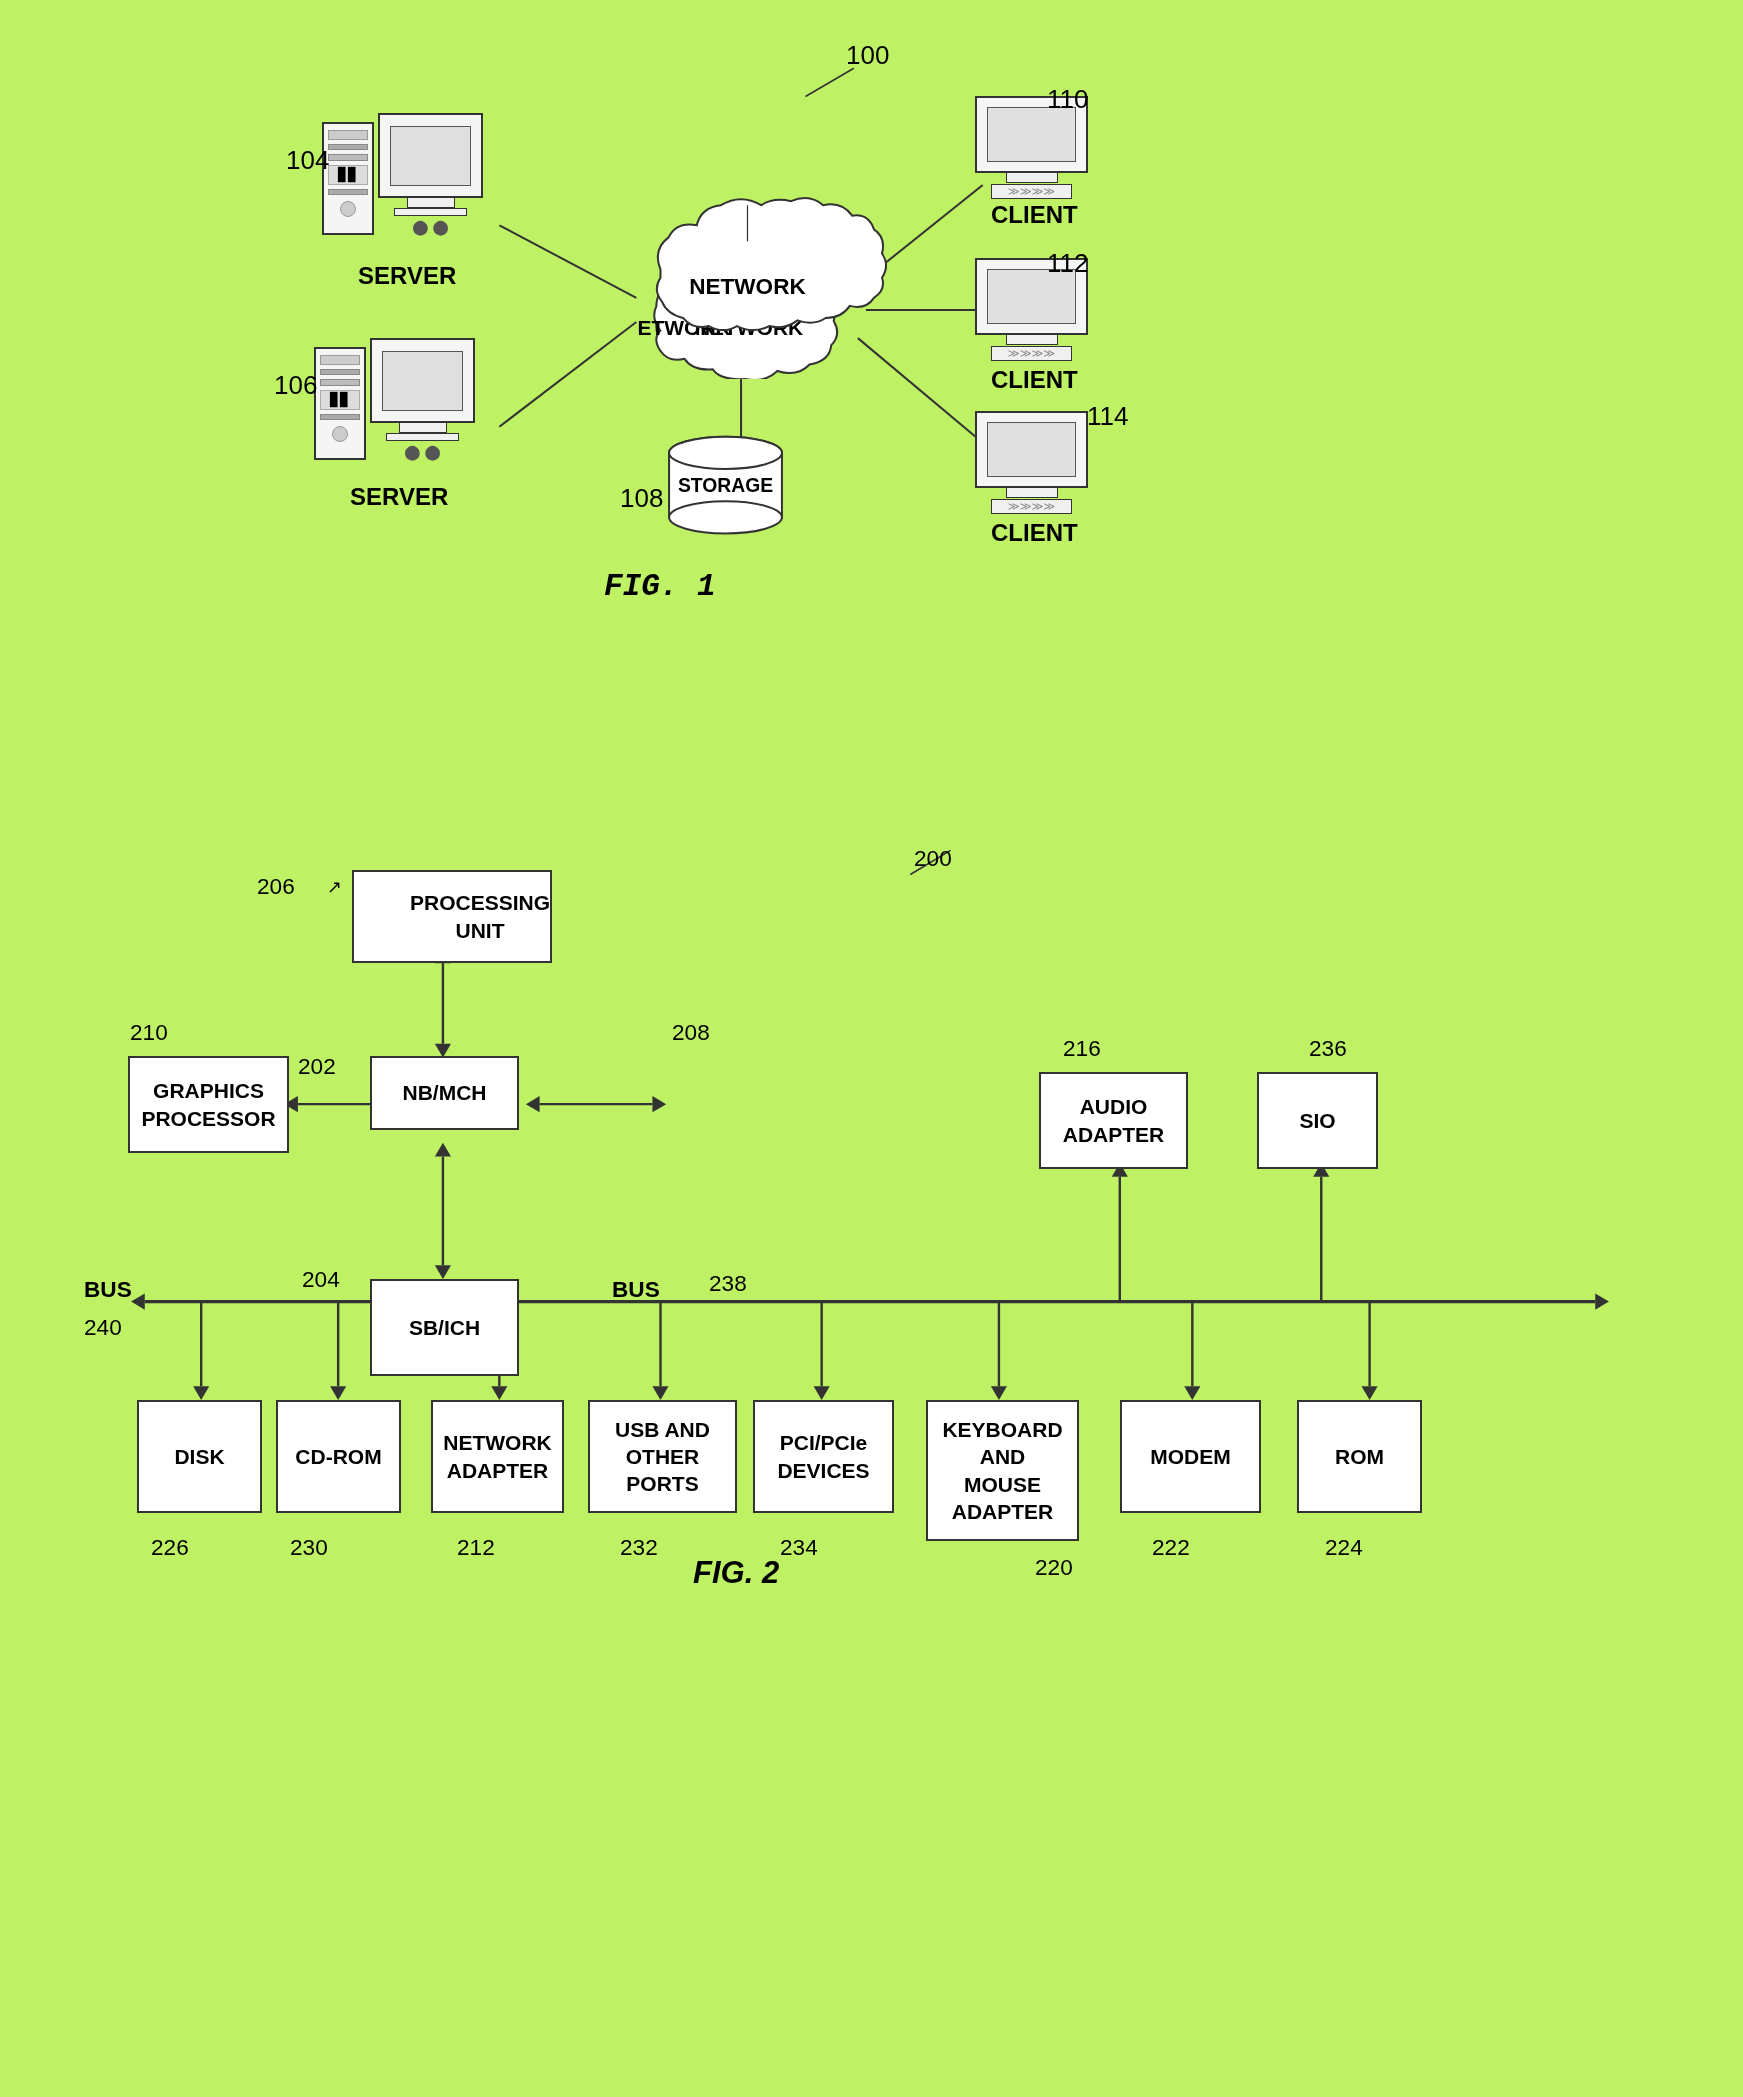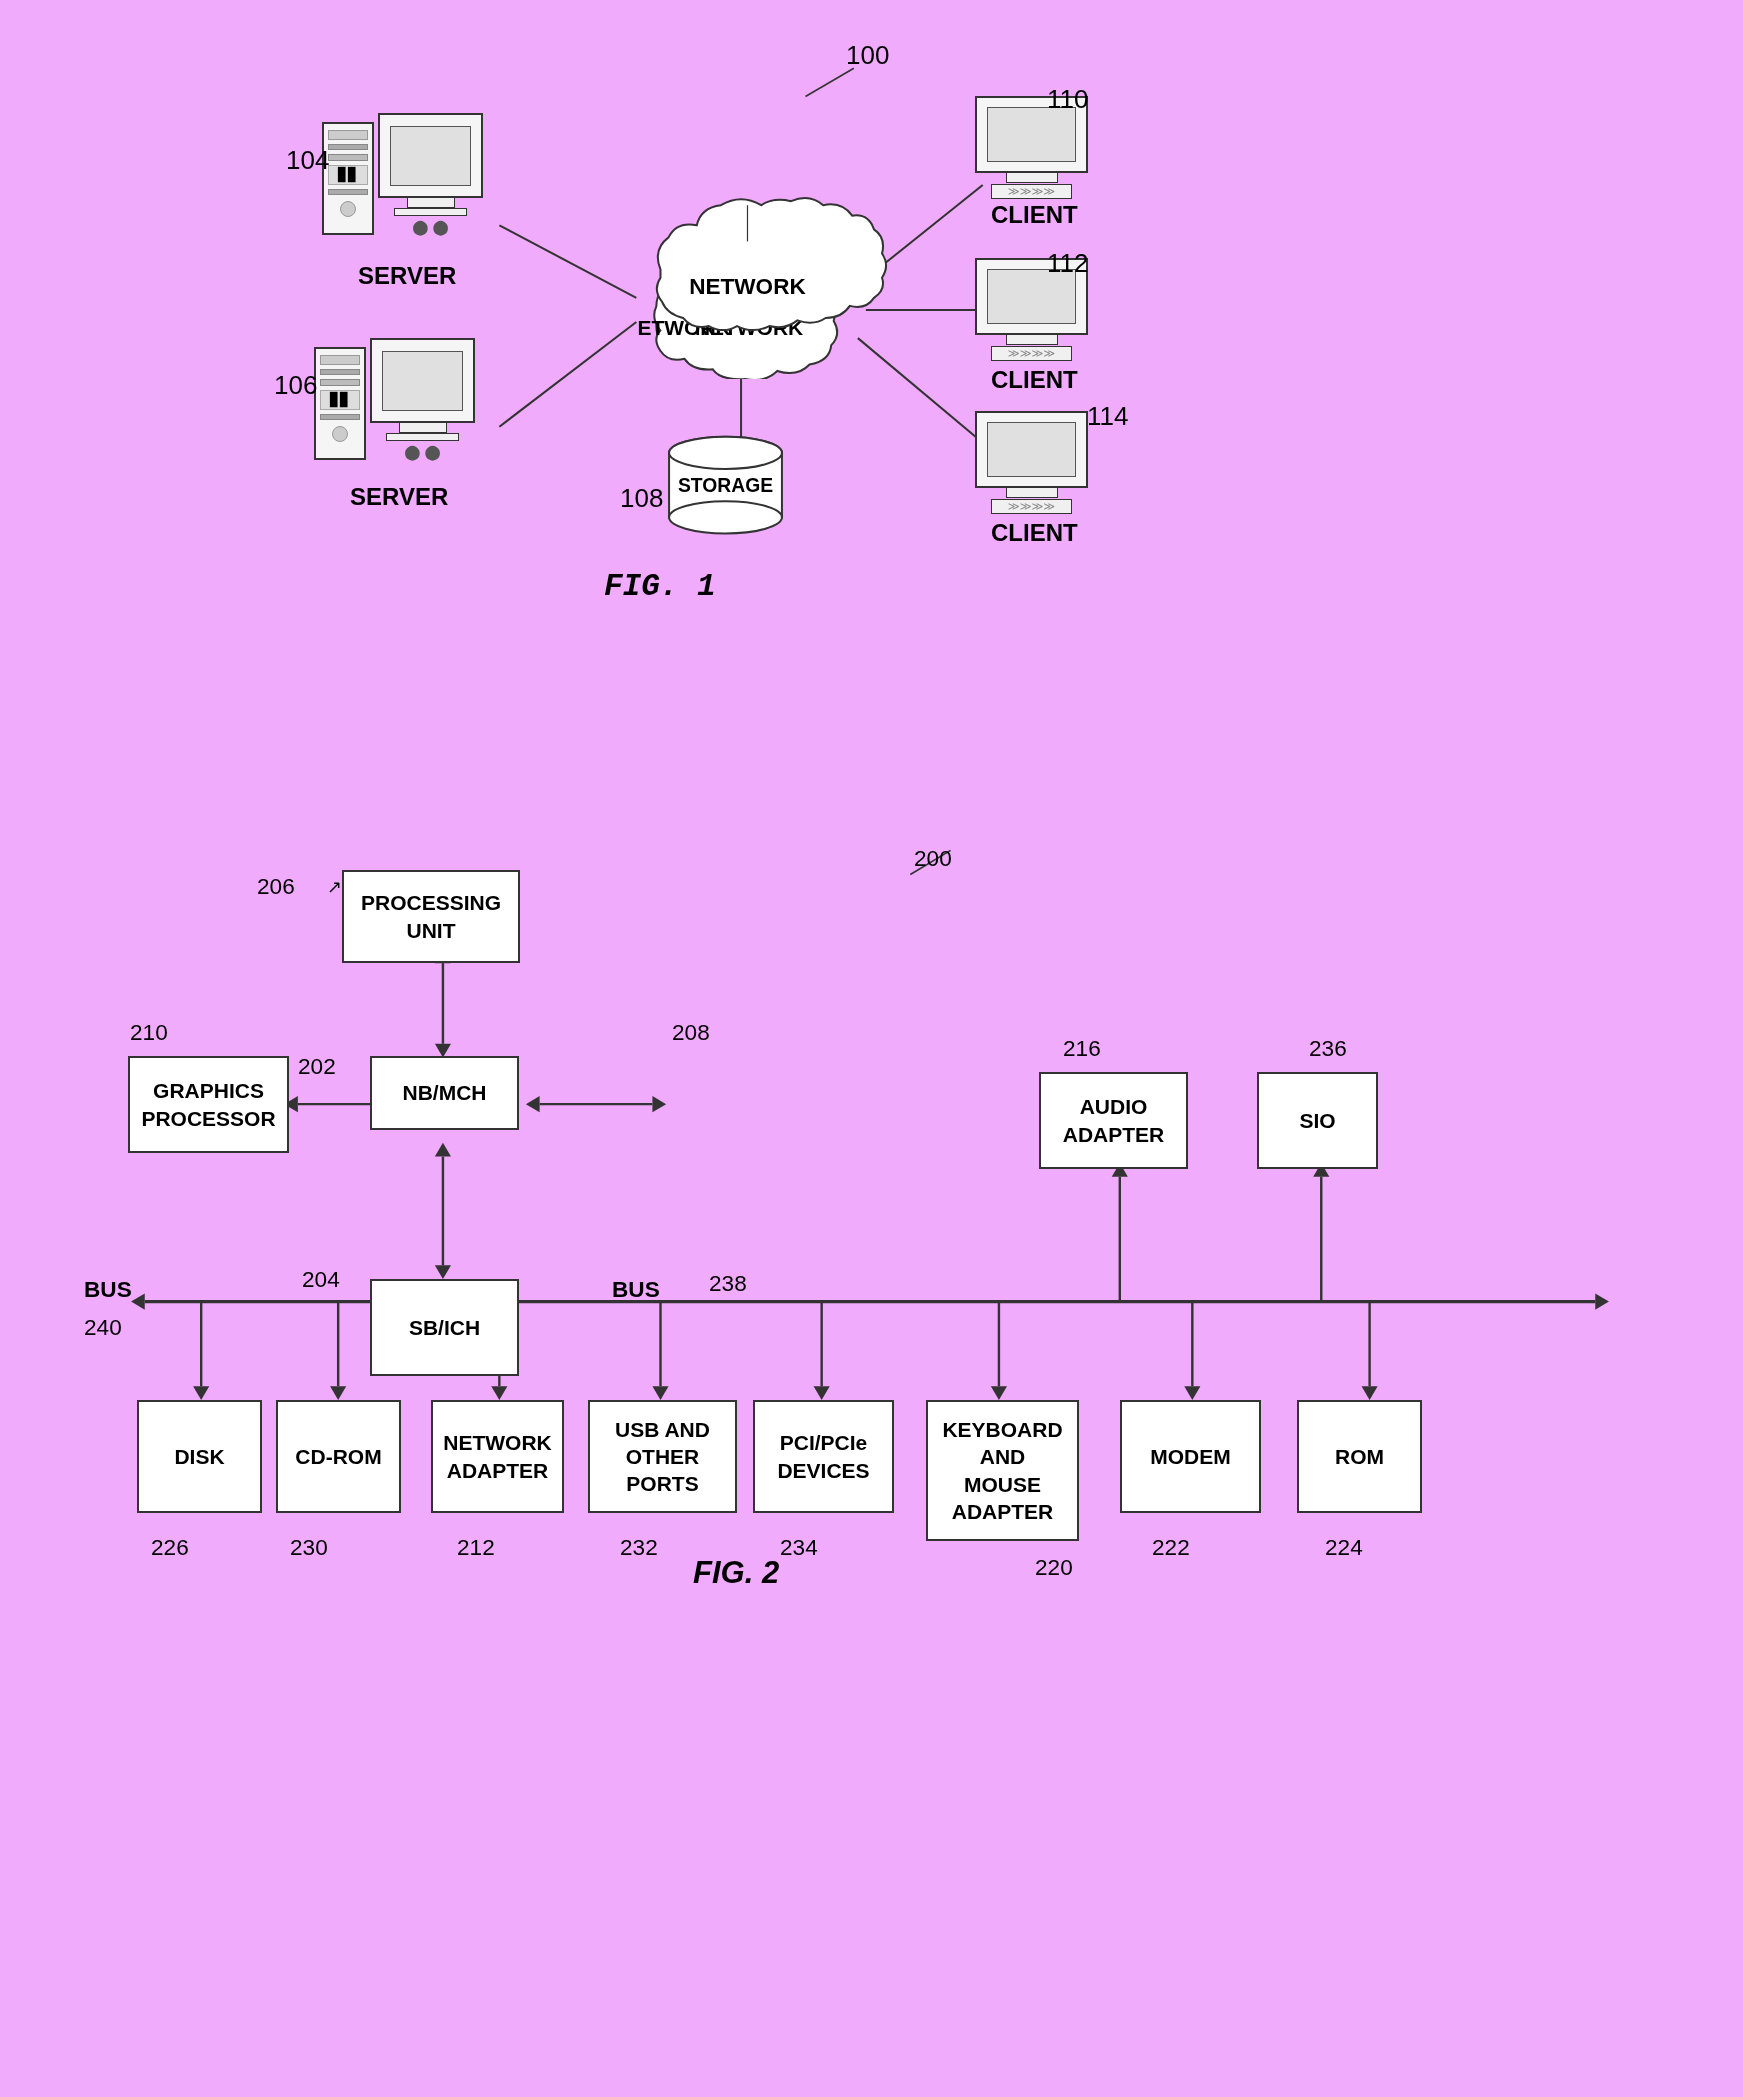--- a/index.html
+++ b/index.html
@@ -7,21 +7,21 @@
       background: #fff;
       font-family: Arial, Helvetica, sans-serif;
       width: 1744px;
       min-height: 2097px;
       position: relative;
       overflow: hidden;
     }
     .page {
       width: 1744px;
       min-height: 2097px;
-      background: #f0abfc;
+      background: #bef264;
       position: relative;
     }
     
     .fig1-container {
       position: absolute;
       top: 32px;
       left: 161px;
       width: 1289px;
       height: 725px;
     }
@@ -314,21 +314,21 @@
       <polygon points="1550,460 1570,460 1560,443" fill="#333"></polygon>
 
       <line x1="470" y1="615" x2="470" y2="587" stroke="#333" stroke-width="3"></line>
 
       <line x1="1100" y1="55" x2="1050" y2="85" stroke="#333" stroke-width="2"></line>
 
     </svg>
 
     <div class="fig2-ref" style="top:40px; left:850px;">200</div>
 
-    <div class="block-box" style="top:64px; left:278px; width:178px; height:93px;">
+    <div class="block-box" style="top:64px; left:288px; width:200px; height:93px;justify-content:flex-end;">
       <span style="white-space:pre-line;">PROCESSING
 UNIT</span>
     </div>
     <div class="fig2-ref" style="top:68px; left:193px;">206</div>
     <div style="position:absolute; top:71px; left:263px; font-size:17.7px;">↗</div>
 
     <div class="block-box" style="top:250px; left:306px; width:149px; height:74px;">
       <span>NB/MCH</span>
     </div>
     <div class="fig2-ref" style="top:248px; left:234px;">202</div>

